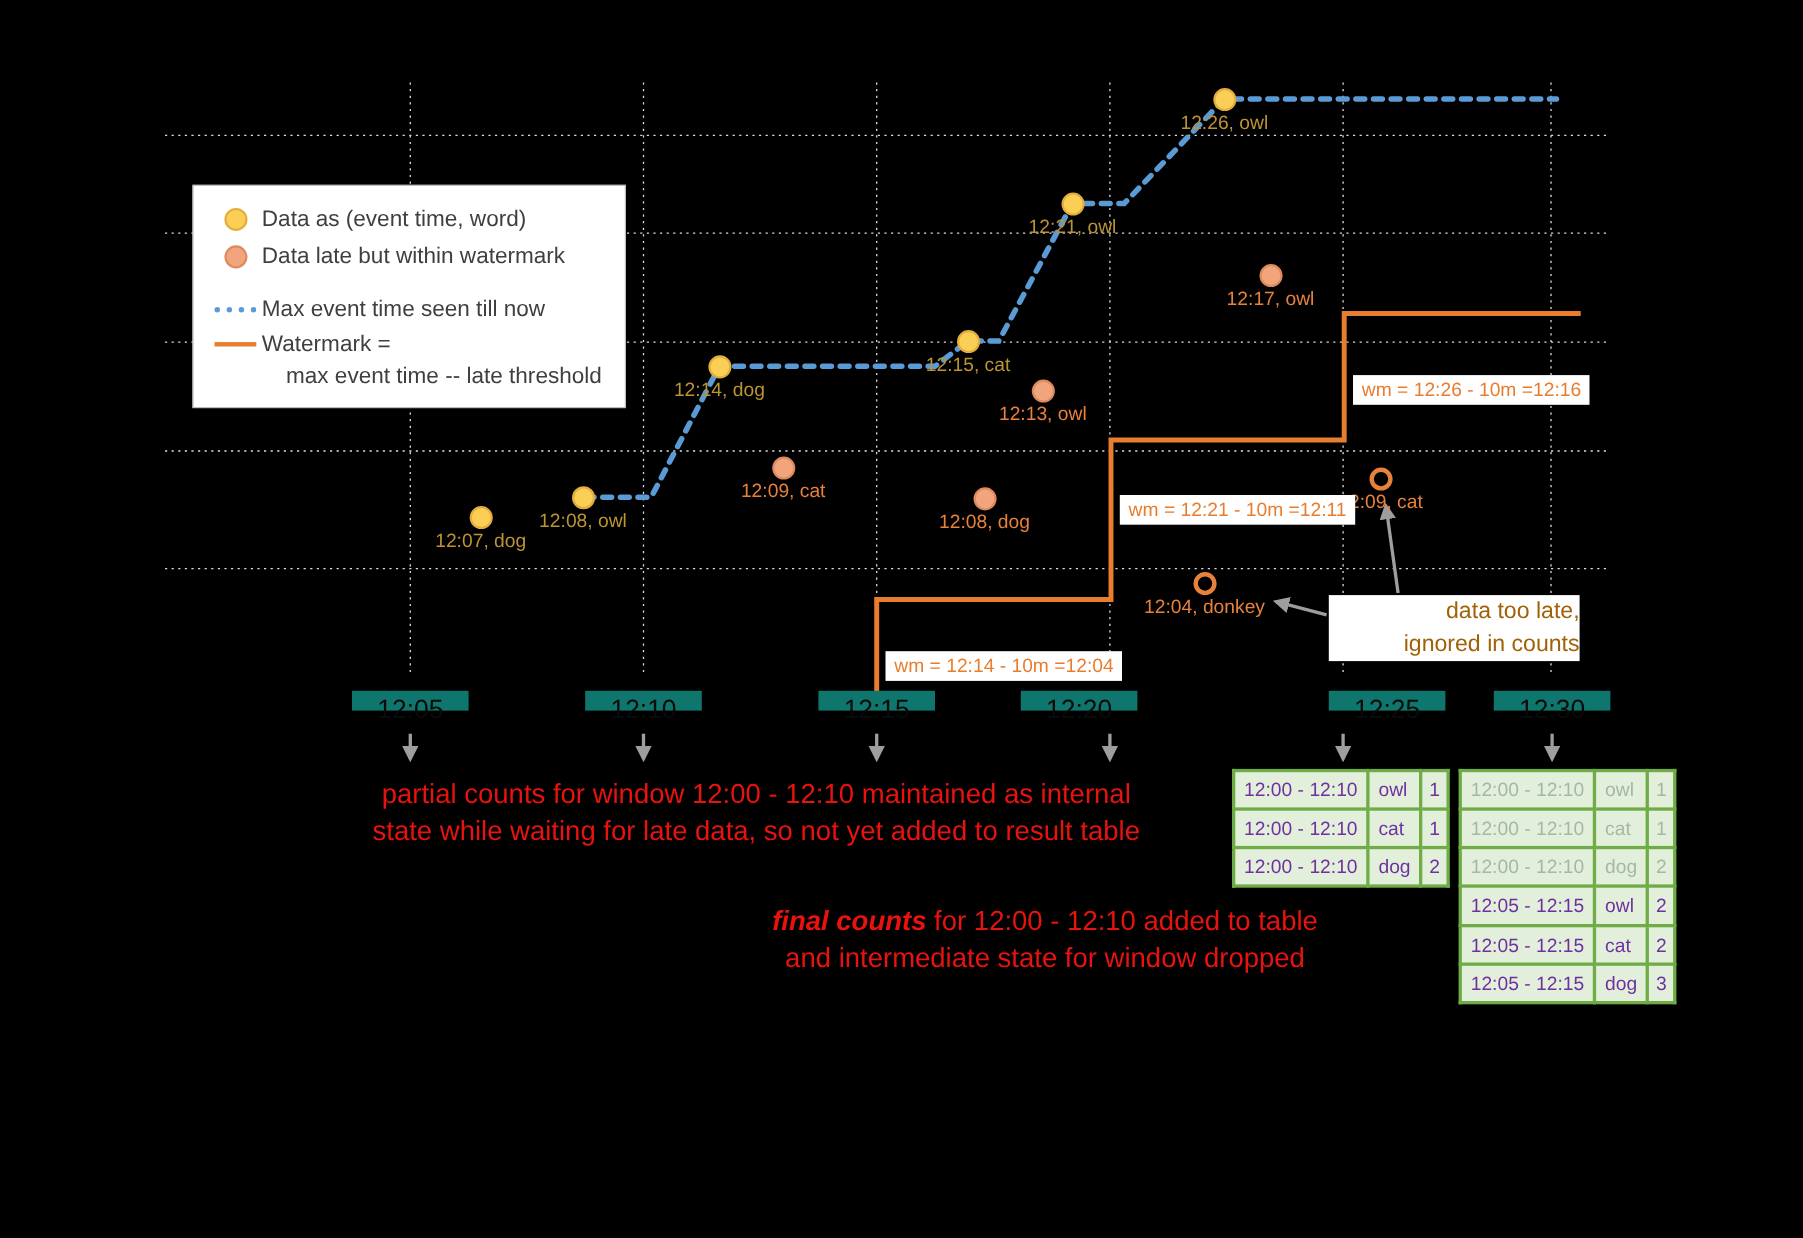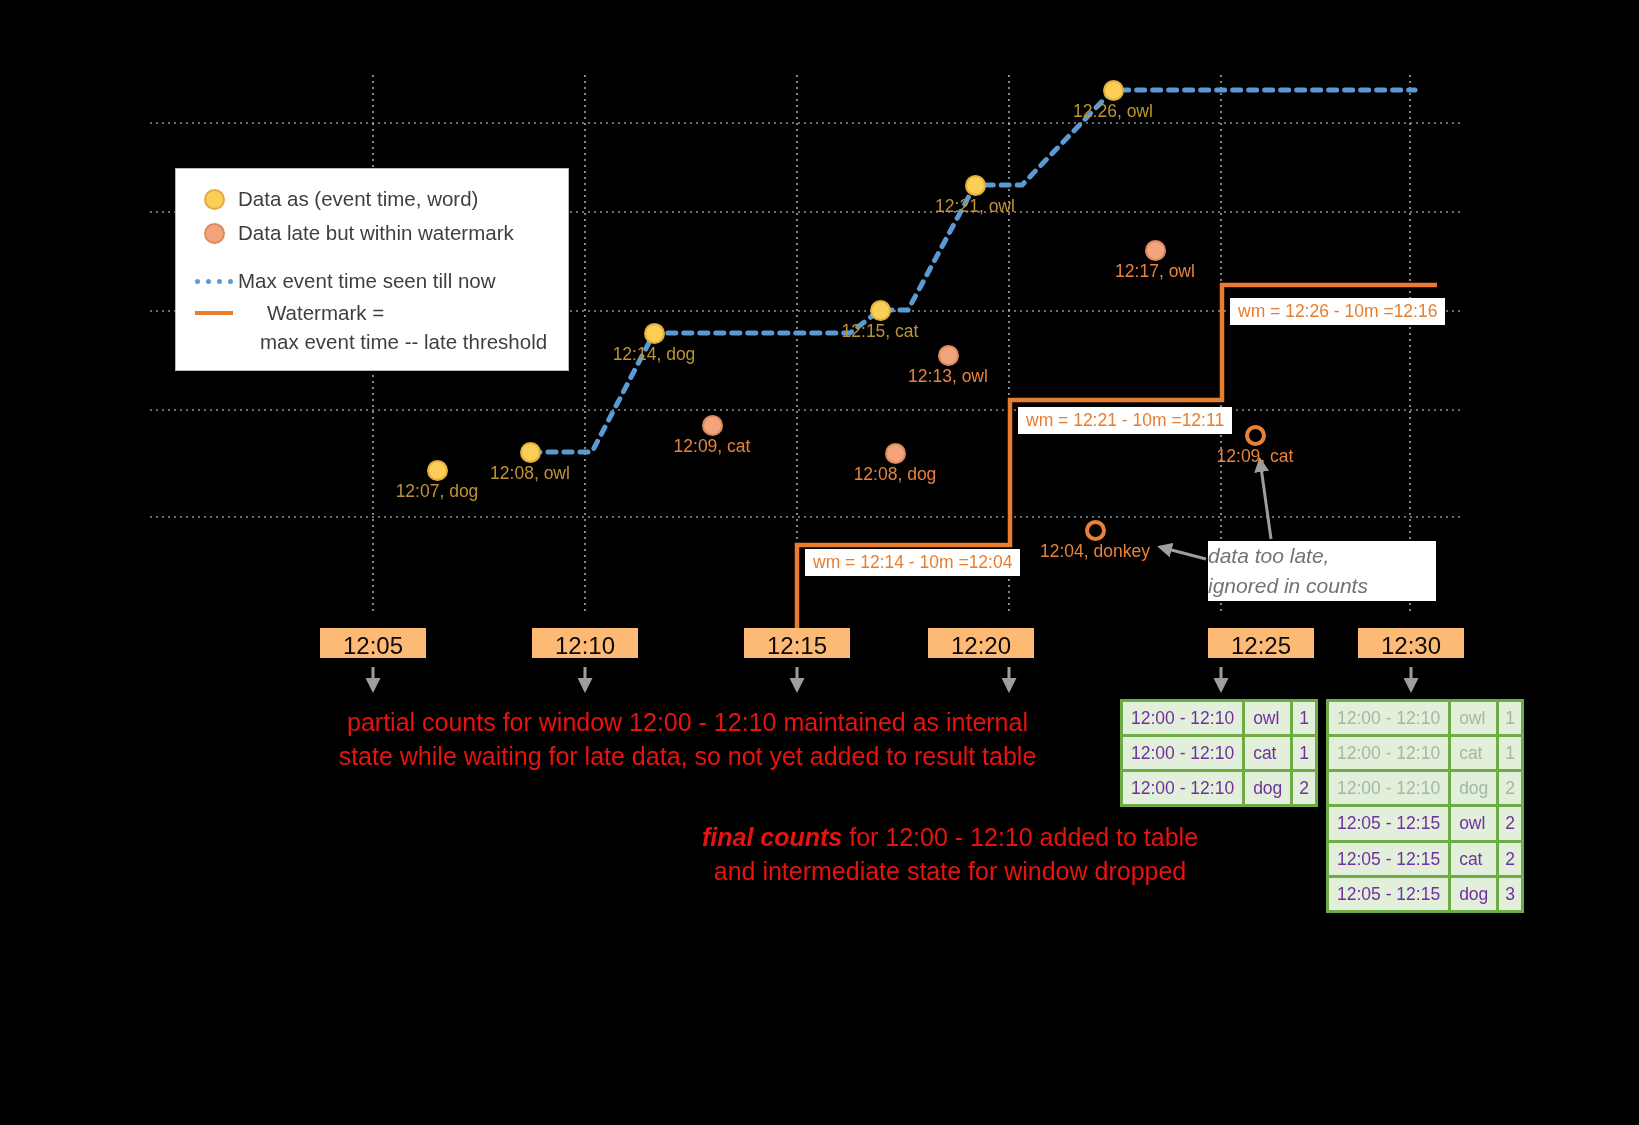--- a/index.html
+++ b/index.html
@@ -12,48 +12,48 @@
           border:1px solid #b9b9b9;padding:13px 6px 12px 14px;box-sizing:border-box;color:#3f3f3f;}
   .legend-row{display:flex;align-items:center;height:34px;font-size:20.5px;}
   .legend-icon{flex:0 0 48px;display:flex;justify-content:center;align-items:center;}
   .dot-sample{width:17px;height:17px;border-radius:50%;display:inline-block;}
   .ontime-fill{background:#FBCE55;border:2px solid #E3AE3D;}
   .late-fill{background:#F2A47C;border:2px solid #DD8A5F;}
   .toolate-ring{background:#fff;border:4px solid #E8823B;width:13px;height:13px;}
   .dash-sample{width:38px;border-top:5px dotted #5B9BD5;display:inline-block;}
   .solid-sample{width:38px;border-top:4px solid #E87D2E;display:inline-block;}
   .legend-gap{height:14px;}
-  .legend-row.wm{height:30px;gap:29px;}
+  .legend-row.wm{height:30px;}
   .legend-sub{padding-left:70px;font-size:20.5px;height:30px;line-height:28px;}
 
   
   .pt{position:absolute;width:0;height:0;}
   .dot{position:absolute;left:-10px;top:-10px;width:17px;height:17px;border-radius:50%;box-sizing:content-box;}
   .dot-ontime{background:#FBCE55;border:2px solid #E3AE3D;}
   .dot-late{background:#F2A47C;border:2px solid #DD8A5F;}
   .dot-toolate{background:transparent;border:4px solid #E8823B;width:13px;height:13px;}
   .pt-label{position:absolute;top:11px;left:0;transform:translateX(-50%);white-space:nowrap;font-size:17.5px;}
   .lbl-ontime{color:#BD9433;text-align:center;}
   .lbl-late{color:#E8823B;}
 
   
   .wm-label{position:absolute;background:#ffffff;color:#E87D2E;font-size:17.5px;
-            padding:3px 8px;white-space:nowrap;}
-
-  
-  .tick{position:absolute;top:628px;width:106px;height:30px;background:#fdba74;color:#0a0a0a;
+            padding:3px 8px;white-space:nowrap;margin-top:43px;}
+
+  
+  .tick{position:absolute;top:628px;width:106px;height:18px;background:#0f766e;color:#0a0a0a;
         font-size:24px;line-height:35px;text-align:center;}
 
   
   .note-red{position:absolute;color:#e8120e;font-size:25px;line-height:34px;text-align:center;}
   .note-red .em{font-weight:bold;font-style:italic;}
 
   
   .too-late-note{position:absolute;left:1208px;top:541px;width:228px;background:#ffffff;
-                 color:#737373;font-size:21px;line-height:30px;text-align:left;font-style:italic;}
+                 color:#a16207;font-size:21px;line-height:30px;text-align:right;}
 
   
   .rtable{position:absolute;border-collapse:collapse;}
   .rtable td{border:3px solid #6FAC46;background:#E2EFDA;color:#7030A0;font-size:17.5px;
              padding:6px 8px;line-height:1.15;white-space:nowrap;}
   .rtable td.cnum{text-align:center;padding:6px 6px;}
   .rtable tr.faded td{color:#A4B8A4;}
 </style>
 </head>
 <body>

